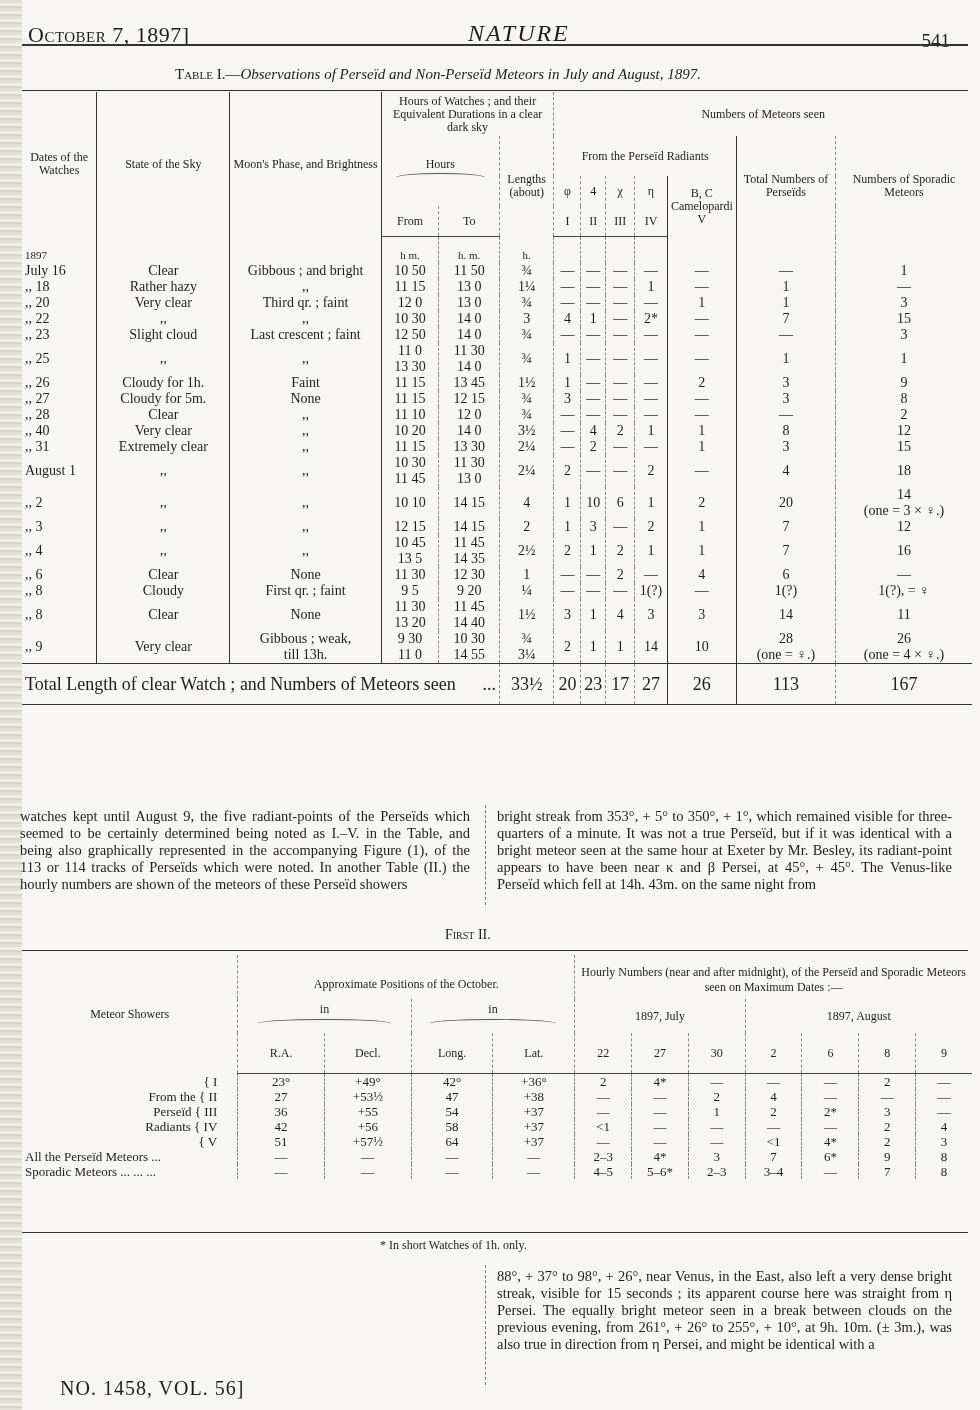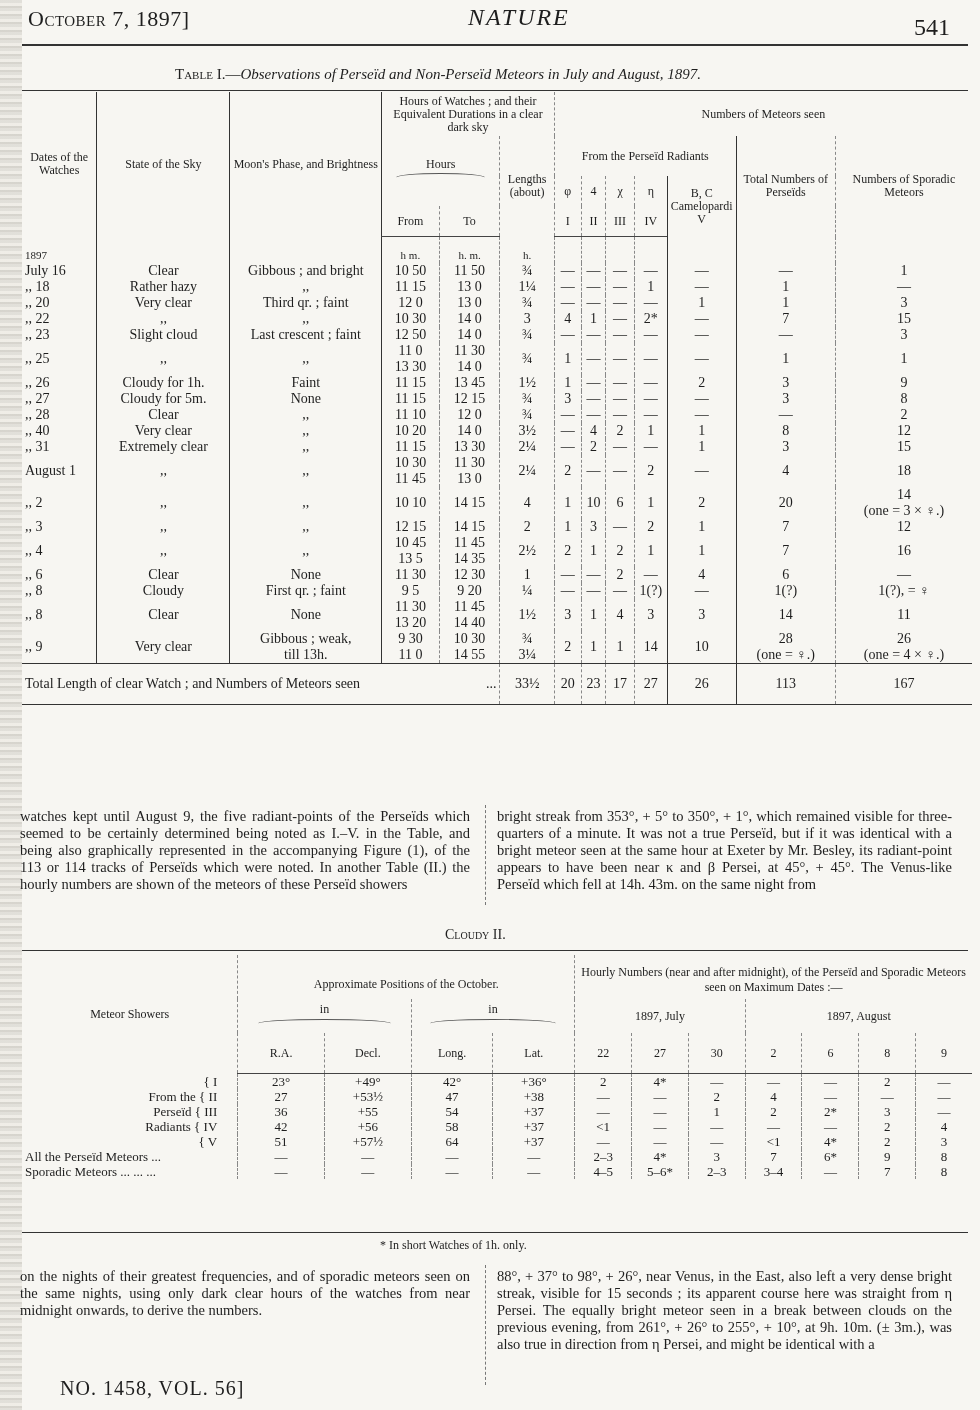--- a/index.html
+++ b/index.html
@@ -1,32 +1,32 @@
 <!DOCTYPE html>
 <html><head>
 <meta charset="utf-8">
 <style>
   html, body { margin:0; padding:0; }
   body { width:980px; height:1410px; background:#f7f6f2; color:#1e1e1e; font-family:"DejaVu Serif", serif; position:relative; overflow:hidden; }
   .edge { position:absolute; left:0; top:0; width:22px; height:1410px; background:repeating-linear-gradient(180deg,#d8d6cf 0 3px,#ece9e2 3px 6px,#c9c6be 6px 8px); opacity:.7; }
-  .hdr { position:absolute; top:0; left:28px; right:30px; height:36px; font-family:"Liberation Serif", serif; }
+  .hdr { position:absolute; top:16px; left:28px; right:30px; height:36px; font-family:"Liberation Serif", serif; }
   .hdr .date { position:absolute; left:0; top:6px; font-size:22px; letter-spacing:.5px; font-variant:small-caps; }
   .hdr .title { position:absolute; left:440px; top:4px; font-size:24px; font-style:italic; letter-spacing:2px; }
-  .hdr .page { position:absolute; right:0; top:14px; font-size:24px; }
+  .hdr .page { position:absolute; right:0; top:14px; font-size:19px; }
   .rule { position:absolute; left:22px; right:12px; border-top:2px solid #333; }
   .cap { position:absolute; font-family:"Liberation Serif", serif; font-size:15px; }
   .cap i { font-style:italic; }
   table { border-collapse:collapse; font-family:"Liberation Serif", serif; }
   .t1 { position:absolute; top:92px; left:22px; width:950px; font-size:14px; }
   .t1 td, .t1 th { border-left:1px dashed #888; padding:0 3px; text-align:center; vertical-align:middle; font-weight:normal; line-height:16px; }
   .t1 th { font-size:12px; line-height:13px; }
   .t1 .solid { border-left:1.5px solid #333; }
   .t1 tr.hb td, .t1 tr.hb th { border-bottom:1px solid #444; }
   .t1 .c-date { text-align:left; }
-  .t1 .tot td { border-top:1.5px solid #333; border-bottom:1.5px solid #333; height:40px; font-size:14px; }
+  .t1 .tot td { border-top:1.5px solid #333; border-bottom:1.5px solid #333; height:40px; font-size:18px; }
   .colp { position:absolute; font-family:"Liberation Serif", serif; font-size:14.5px; line-height:17px; text-align:justify; }
   .t2 { position:absolute; top:955px; left:22px; width:950px; font-size:13px; }
   .t2 td, .t2 th { border-left:1px dashed #888; padding:0 3px; text-align:center; font-weight:normal; line-height:15px; vertical-align:middle; }
   .t2 th { font-size:12px; }
   .t2 .first { border-left:none; }
   .t2 tr.hb th { border-bottom:1px solid #444; }
   .brace { display:block; width:80%; margin:2px auto; height:8px; border-top:1px solid #555; border-radius:50% 50% 0 0; }
   .foot { position:absolute; top:1238px; left:380px; font-family:"Liberation Serif", serif; font-size:12px; }
   .issue { position:absolute; top:1377px; left:60px; font-family:"Liberation Serif", serif; font-size:20px; letter-spacing:1px; }
   .vsep { position:absolute; left:485px; border-left:1px dashed #777; }
@@ -440,21 +440,21 @@
       <td class="solid">113</td>
       <td>167</td>
     </tr>
   </tbody>
 </table>
 
 <div class="colp" style="top:808px;left:20px;width:450px">watches kept until August 9, the five radiant-points of the Perseïds which seemed to be certainly determined being noted as I.–V. in the Table, and being also graphically represented in the accompanying Figure (1), of the 113 or 114 tracks of Perseïds which were noted. In another Table (II.) the hourly numbers are shown of the meteors of these Perseïd showers</div>
 <div class="vsep" style="top:805px;height:100px"></div>
 <div class="colp" style="top:808px;left:497px;width:455px">bright streak from 353°, + 5° to 350°, + 1°, which remained visible for three-quarters of a minute. It was not a true Perseïd, but if it was identical with a bright meteor seen at the same hour at Exeter by Mr. Besley, its radiant-point appears to have been near κ and β Persei, at 45°, + 45°. The Venus-like Perseïd which fell at 14h. 43m. on the same night from</div>
 
-<div class="cap" style="top:927px;left:445px;font-variant:small-caps;font-size:14px">Cloudy II.</div>
+<div class="cap" style="top:927px;left:445px;font-variant:small-caps;font-size:14px">First II.</div>
 <div class="rule" style="top:950px;border-top-width:1.5px"></div>
 
 <table class="t2">
   <thead>
     <tr>
       <th rowspan="3" class="first" style="width:210px;height:115px">Meteor Showers</th>
       <th colspan="4" style="height:30px;padding-top:14px"><span>Approximate Positions of the October.</span></th>
       <th colspan="7" style="padding-top:6px">Hourly Numbers (near and after midnight), of the Perseïd and Sporadic Meteors seen on Maximum Dates :—</th>
     </tr>
     <tr>
@@ -575,18 +575,18 @@
         <td>—</td>
         <td>7</td>
         <td>8</td>
       </tr>
     </tbody>
 </table>
 <div class="rule" style="top:1232px;border-top-width:1.5px"></div>
 <div class="foot">* In short Watches of 1h. only.</div>
 
 <div class="colp" style="top:1268px;left:20px;width:450px">
-  <span>on the nights of their greatest frequencies, and of sporadic meteors seen on the same nights, using only dark clear hours of the watches from near midnight onwards, to derive the numbers.</span><br>
+  <br>
 </div>
 <div class="vsep" style="top:1265px;height:120px"></div>
 <div class="colp" style="top:1268px;left:497px;width:455px">88°, + 37° to 98°, + 26°, near Venus, in the East, also left a very dense bright streak, visible for 15 seconds ; its apparent course here was straight from η Persei. The equally bright meteor seen in a break between clouds on the previous evening, from 261°, + 26° to 255°, + 10°, at 9h. 10m. (± 3m.), was also true in direction from η Persei, and might be identical with a</div>
 
 <div class="issue">NO. 1458, VOL. 56]</div>
 
 </body></html>

